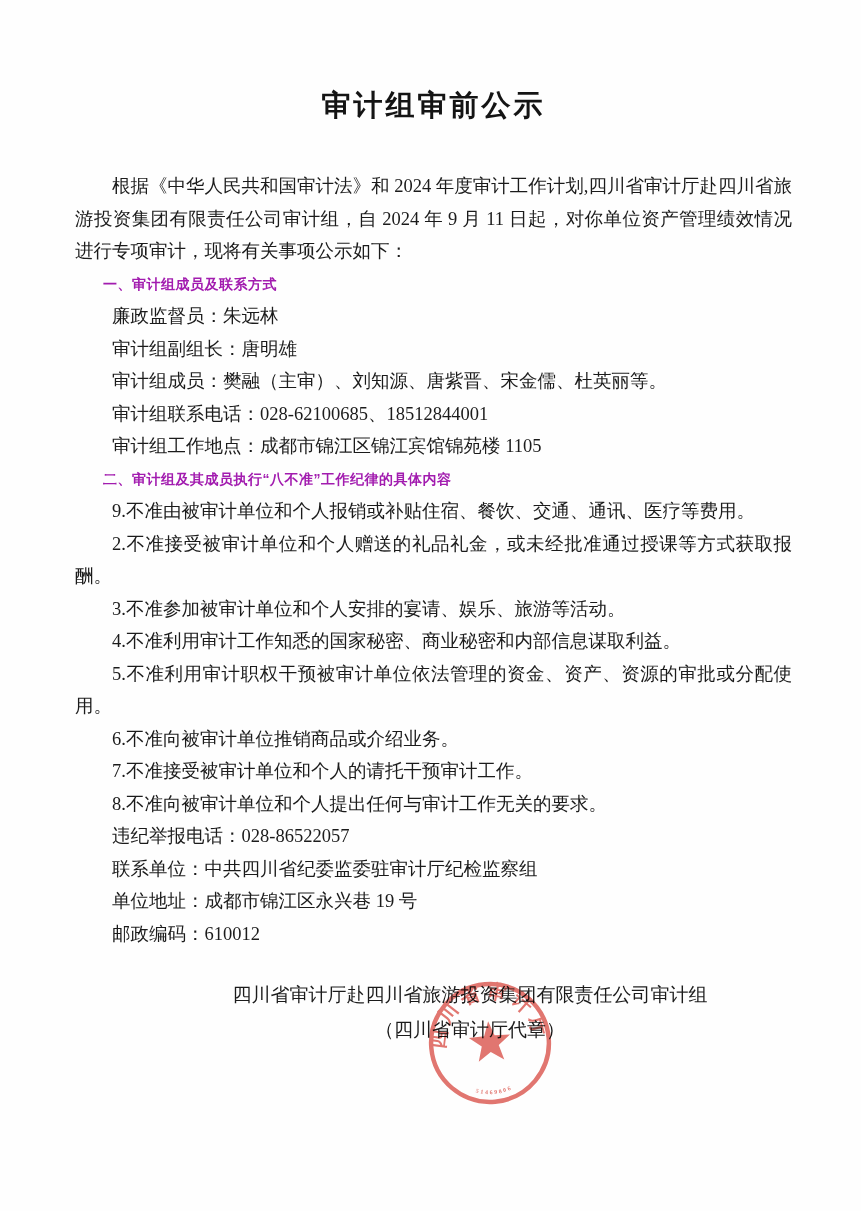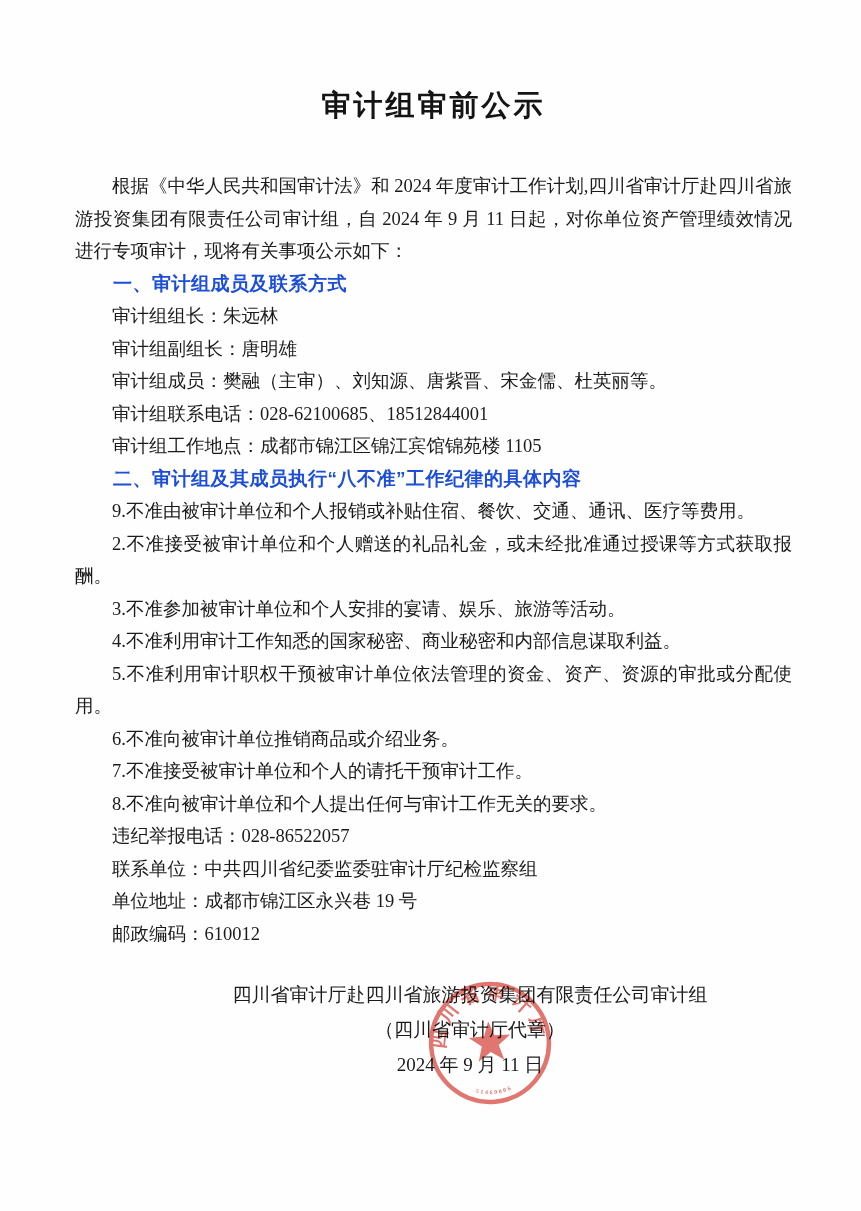--- a/index.html
+++ b/index.html
@@ -32,23 +32,23 @@
   }
   .bodytext p{
     margin:0;
     text-indent:2em;
     text-align:justify;
     font-family:Liberation Serif, serif;
   }
   p.sec-head{
     font-family:"Liberation Sans","DejaVu Sans",sans-serif;
     font-weight:700;
-    font-size:19px;
+    font-size:14px;
     letter-spacing:0.5px;
-    color:#1d4ed8;
+    color:#a21caf;
   }
   .signature{
     margin-top:27px;
     margin-left:115px;
     width:560px;
     text-align:center;
     font-size:19px;
     line-height:35px;
   }
   .signature p{margin:0;text-indent:0;text-align:center;}
@@ -71,21 +71,21 @@
 
 <div class="page">
   <div class="content">
 
     <h1 class="doc-title">审计组审前公示</h1>
 
     <div class="bodytext">
       <p>根据《中华人民共和国审计法》和 2024 年度审计工作计划,四川省审计厅赴四川省旅游投资集团有限责任公司审计组，自 2024 年 9 月 11 日起，对你单位资产管理绩效情况进行专项审计，现将有关事项公示如下：</p>
 
       <p class="sec-head">一、审计组成员及联系方式</p>
-      <p>审计组组长：朱远林</p>
+      <p>廉政监督员：朱远林</p>
       <p>审计组副组长：唐明雄</p>
       <p>审计组成员：樊融（主审）、刘知源、唐紫晋、宋金儒、杜英丽等。</p>
       <p>审计组联系电话：028-62100685、18512844001</p>
       <p>审计组工作地点：成都市锦江区锦江宾馆锦苑楼 1105</p>
 
       <p class="sec-head">二、审计组及其成员执行“八不准”工作纪律的具体内容</p>
       <p>9.不准由被审计单位和个人报销或补贴住宿、餐饮、交通、通讯、医疗等费用。</p>
       <p>2.不准接受被审计单位和个人赠送的礼品礼金，或未经批准通过授课等方式获取报酬。</p>
       <p>3.不准参加被审计单位和个人安排的宴请、娱乐、旅游等活动。</p>
       <p>4.不准利用审计工作知悉的国家秘密、商业秘密和内部信息谋取利益。</p>
@@ -96,21 +96,20 @@
 
       <p>违纪举报电话：028-86522057</p>
       <p>联系单位：中共四川省纪委监委驻审计厅纪检监察组</p>
       <p>单位地址：成都市锦江区永兴巷 19 号</p>
       <p>邮政编码：610012</p>
     </div>
 
     <div class="signature">
       <p>四川省审计厅赴四川省旅游投资集团有限责任公司审计组</p>
       <p>（四川省审计厅代章）</p>
-      <p>2024 年 9 月 11 日</p>
     </div>
   </div>
 
   <svg class="seal" viewBox="0 0 200 200" xmlns="http://www.w3.org/2000/svg">
     <defs>
       <path id="sealArcTop" d="M 30,100 a 70,70 0 1,1 140,0" fill="none"></path>
       <path id="sealArcBottom" d="M 20,100 a 80,80 0 0,0 160,0" fill="none"></path>
     </defs>
     <circle cx="100" cy="100" r="92" fill="none" stroke="#dc5850" stroke-width="7"></circle>
     <polygon points="100,66 108.2,88.7 132.3,89.5 113.3,104.3 120,127.5 100,114 80,127.5 86.7,104.3 67.7,89.5 91.8,88.7" fill="#dc5850"></polygon>

